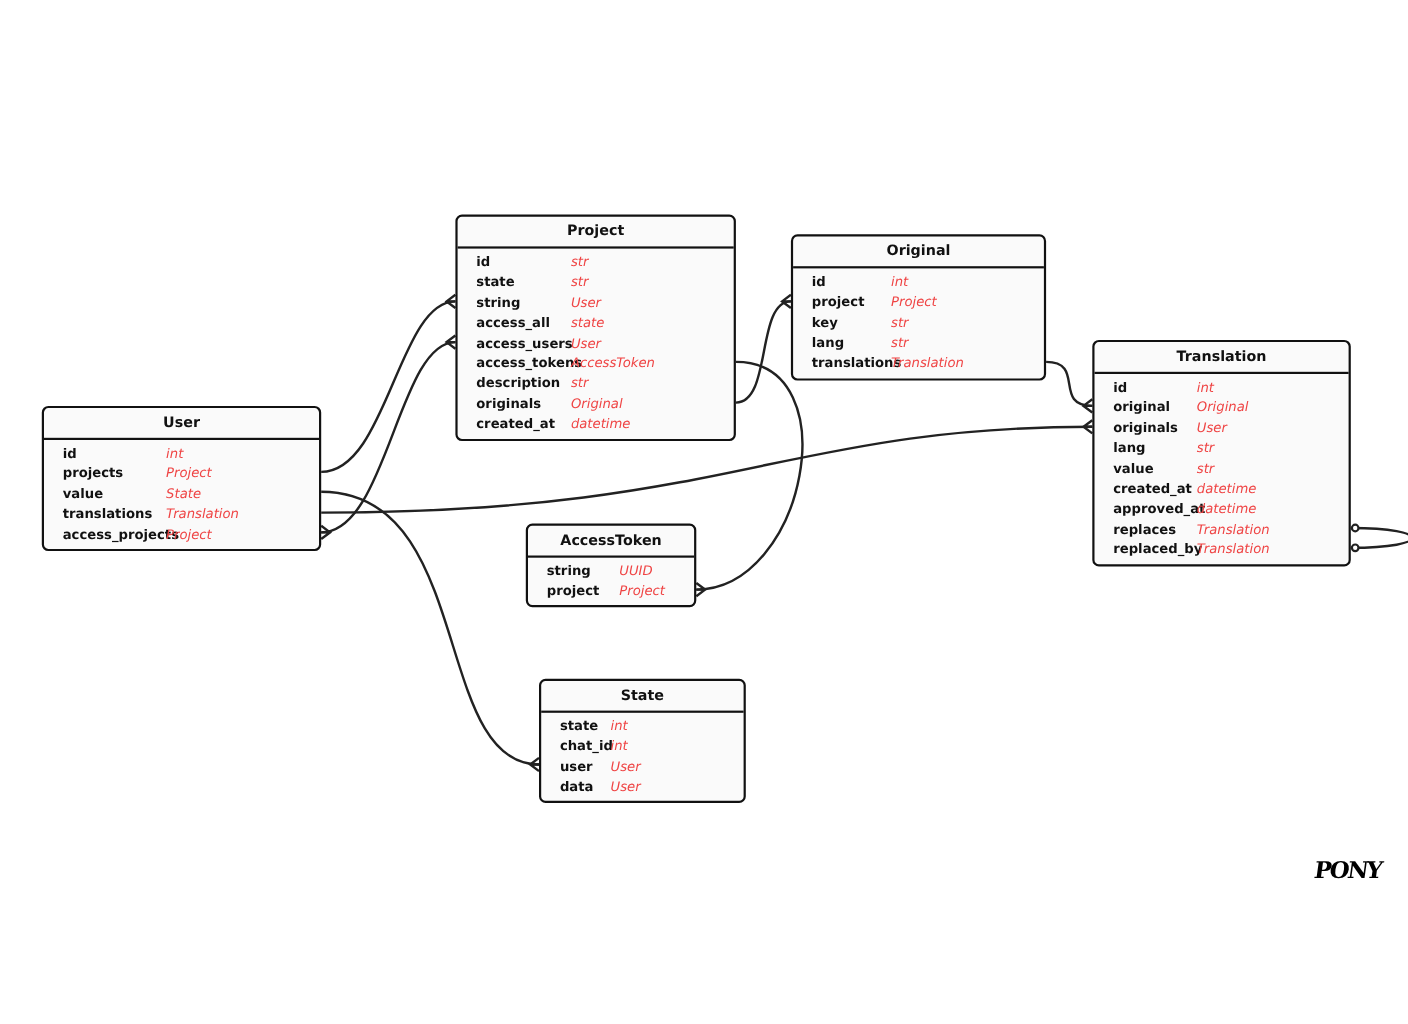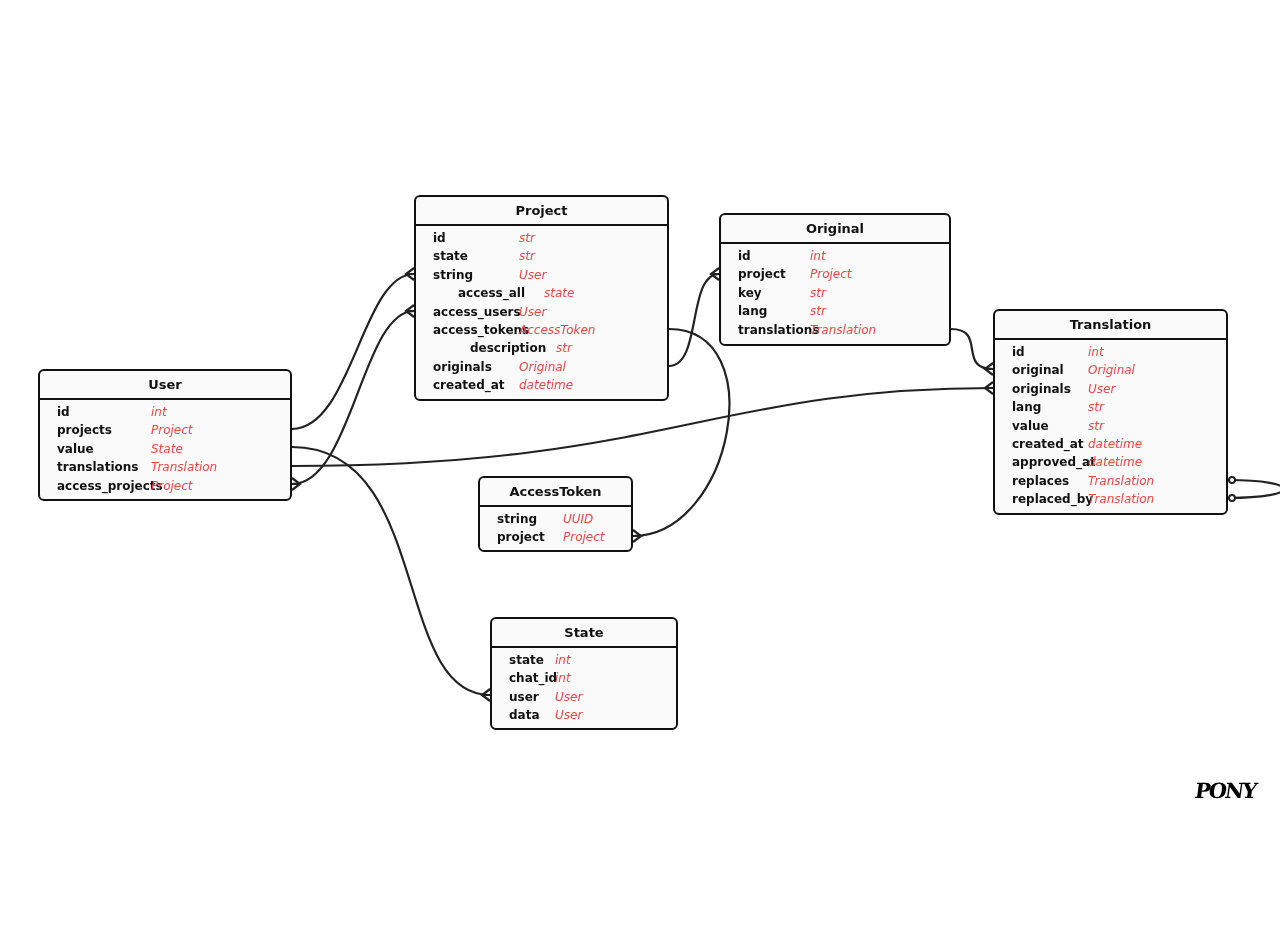--- a/index.html
+++ b/index.html
@@ -53,33 +53,33 @@
         </div>
         <div class="row">
           <span class="fname" style="width: 86px; flex: 0 0 86px;">state</span>
           <span class="ftype">str</span>
         </div>
         <div class="row">
           <span class="fname" style="width: 86px; flex: 0 0 86px;">string</span>
           <span class="ftype">User</span>
         </div>
         <div class="row">
-          <span class="fname" style="width: 86px; flex: 0 0 86px; margin-left: 25px;">access_all</span>
+          <span class="fname" style="width: 86px; flex: 0 0 86px;">access_all</span>
           <span class="ftype">state</span>
         </div>
         <div class="row">
           <span class="fname" style="width: 86px; flex: 0 0 86px;">access_users</span>
           <span class="ftype">User</span>
         </div>
         <div class="row">
           <span class="fname" style="width: 86px; flex: 0 0 86px;">access_tokens</span>
           <span class="ftype">AccessToken</span>
         </div>
         <div class="row">
-          <span class="fname" style="width: 86px; flex: 0 0 86px; margin-left: 37px;">description</span>
+          <span class="fname" style="width: 86px; flex: 0 0 86px;">description</span>
           <span class="ftype">str</span>
         </div>
         <div class="row">
           <span class="fname" style="width: 86px; flex: 0 0 86px;">originals</span>
           <span class="ftype">Original</span>
         </div>
         <div class="row">
           <span class="fname" style="width: 86px; flex: 0 0 86px;">created_at</span>
           <span class="ftype">datetime</span>
         </div>

